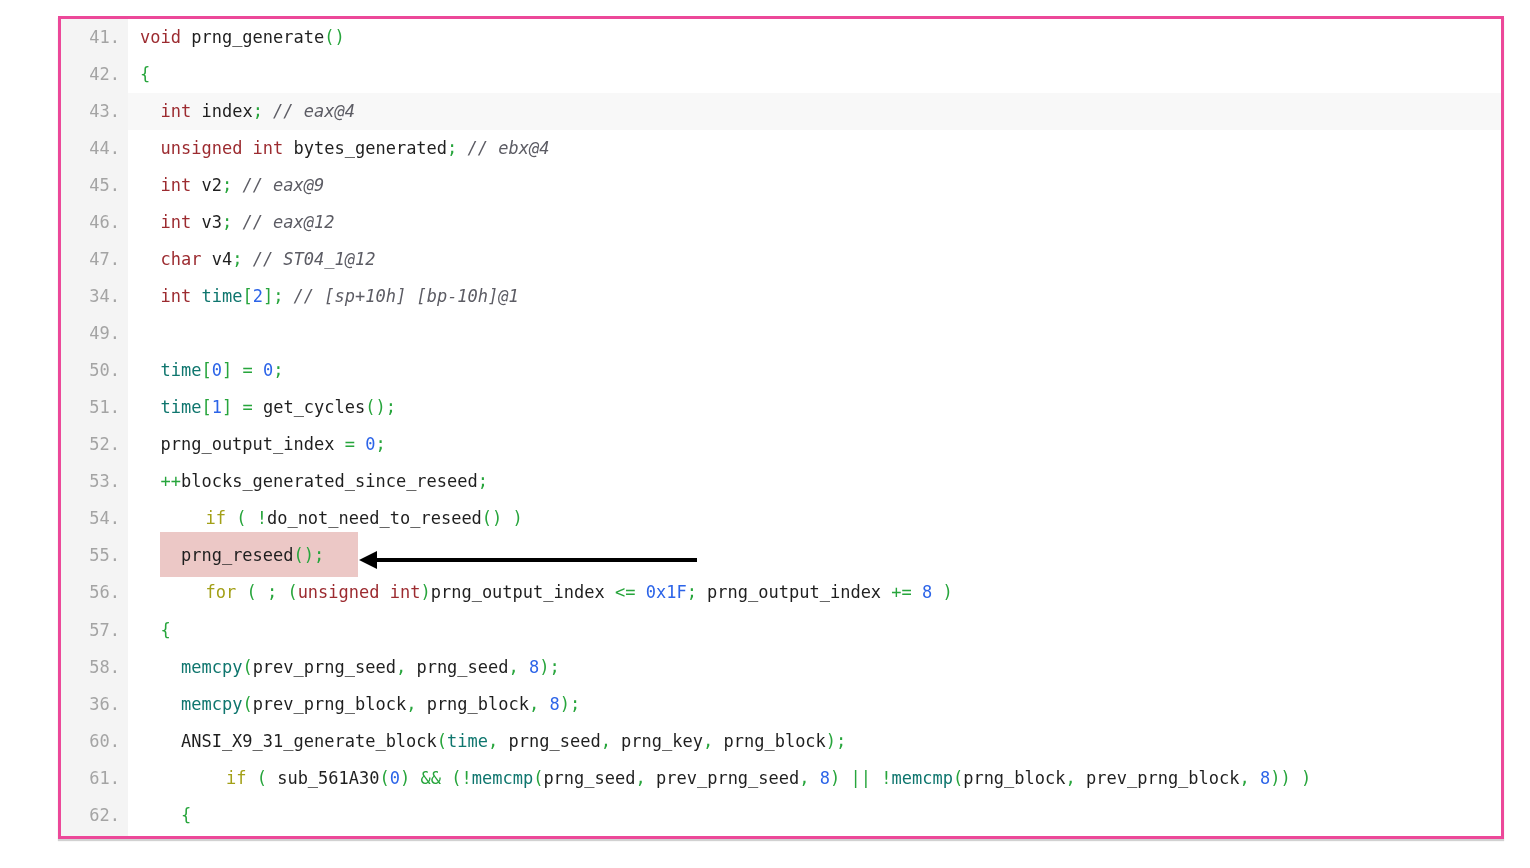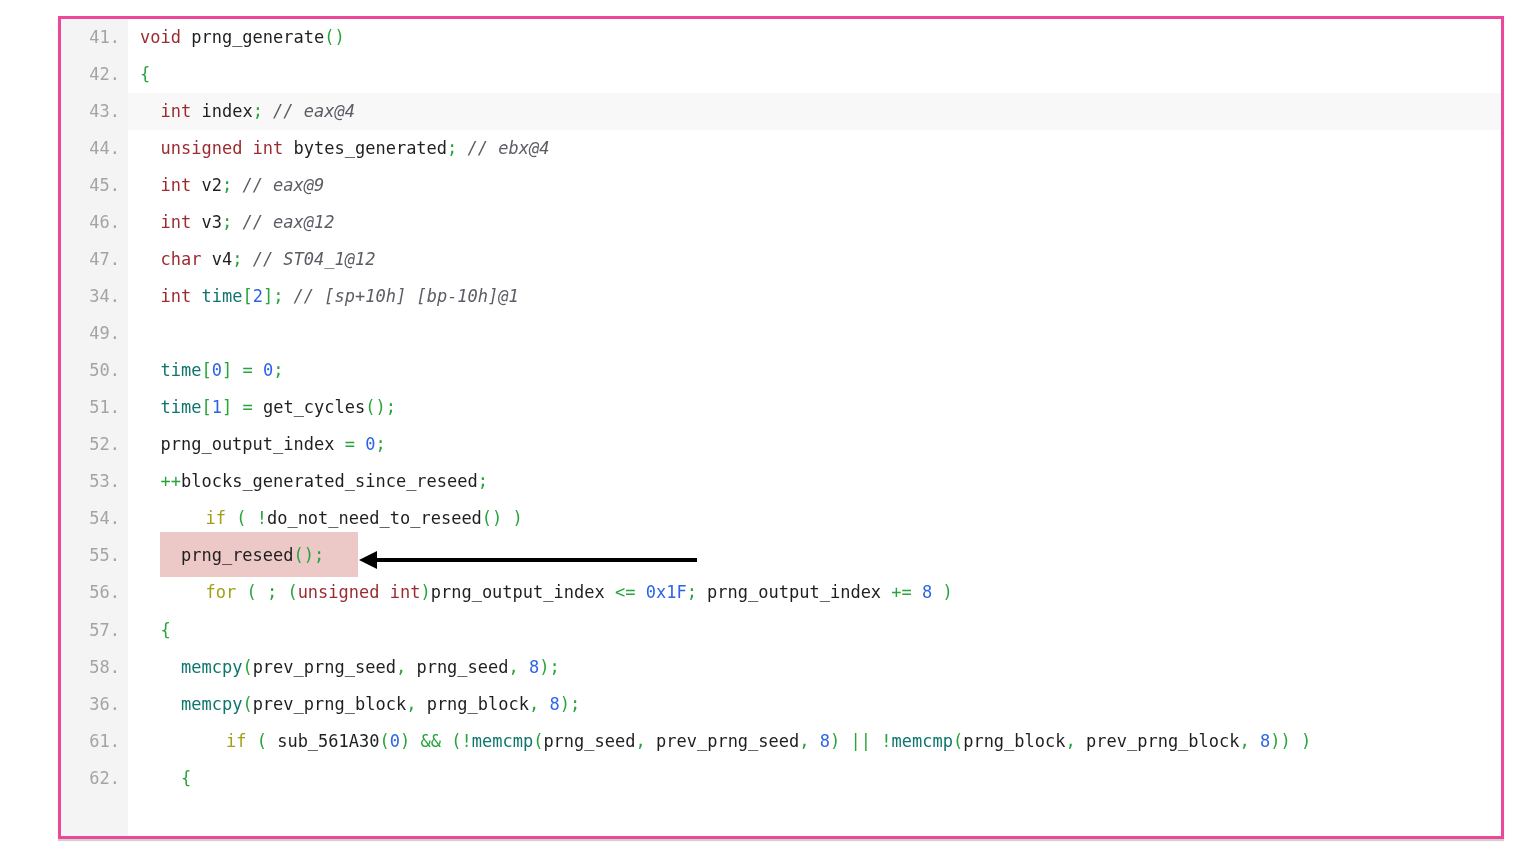--- a/index.html
+++ b/index.html
@@ -108,20 +108,24 @@
         </div>
         <div class="row">
           <span class="ln">58.</span>
           <span class="code"><span class="tk-id">    </span><span class="tk-lib">memcpy</span><span class="tk-p">(</span><span class="tk-id">prev_prng_seed</span><span class="tk-p">,</span><span class="tk-id"> prng_seed</span><span class="tk-p">,</span><span class="tk-id"> </span><span class="tk-num">8</span><span class="tk-p">);</span></span>
         </div>
         <div class="row">
           <span class="ln">36.</span>
           <span class="code"><span class="tk-id">    </span><span class="tk-lib">memcpy</span><span class="tk-p">(</span><span class="tk-id">prev_prng_block</span><span class="tk-p">,</span><span class="tk-id"> prng_block</span><span class="tk-p">,</span><span class="tk-id"> </span><span class="tk-num">8</span><span class="tk-p">);</span></span>
         </div>
         <div class="row">
+          <span class="ln">60.</span>
+          <span class="code"><span class="tk-id">    ANSI_X9_31_generate_block</span><span class="tk-p">(</span><span class="tk-lib">time</span><span class="tk-p">,</span><span class="tk-id"> prng_seed</span><span class="tk-p">,</span><span class="tk-id"> prng_key</span><span class="tk-p">,</span><span class="tk-id"> prng_block</span><span class="tk-p">);</span></span>
+        </div>
+        <div class="row">
           <span class="ln">61.</span>
           <span class="code"><span class="tk-id">    </span><span class="tk-ctl">if</span><span class="tk-p"> ( </span><span class="tk-id">sub_561A30</span><span class="tk-p">(</span><span class="tk-num">0</span><span class="tk-p">)</span><span class="tk-id"> </span><span class="tk-p">&amp;&amp; (!</span><span class="tk-lib">memcmp</span><span class="tk-p">(</span><span class="tk-id">prng_seed</span><span class="tk-p">,</span><span class="tk-id"> prev_prng_seed</span><span class="tk-p">,</span><span class="tk-id"> </span><span class="tk-num">8</span><span class="tk-p">)</span><span class="tk-id"> </span><span class="tk-p">|| !</span><span class="tk-lib">memcmp</span><span class="tk-p">(</span><span class="tk-id">prng_block</span><span class="tk-p">,</span><span class="tk-id"> prev_prng_block</span><span class="tk-p">,</span><span class="tk-id"> </span><span class="tk-num">8</span><span class="tk-p">)) )</span></span>
         </div>
         <div class="row">
           <span class="ln">62.</span>
           <span class="code"><span class="tk-id">    </span><span class="tk-p">{</span></span>
         </div>
       </div>
   </div>
 </div>

